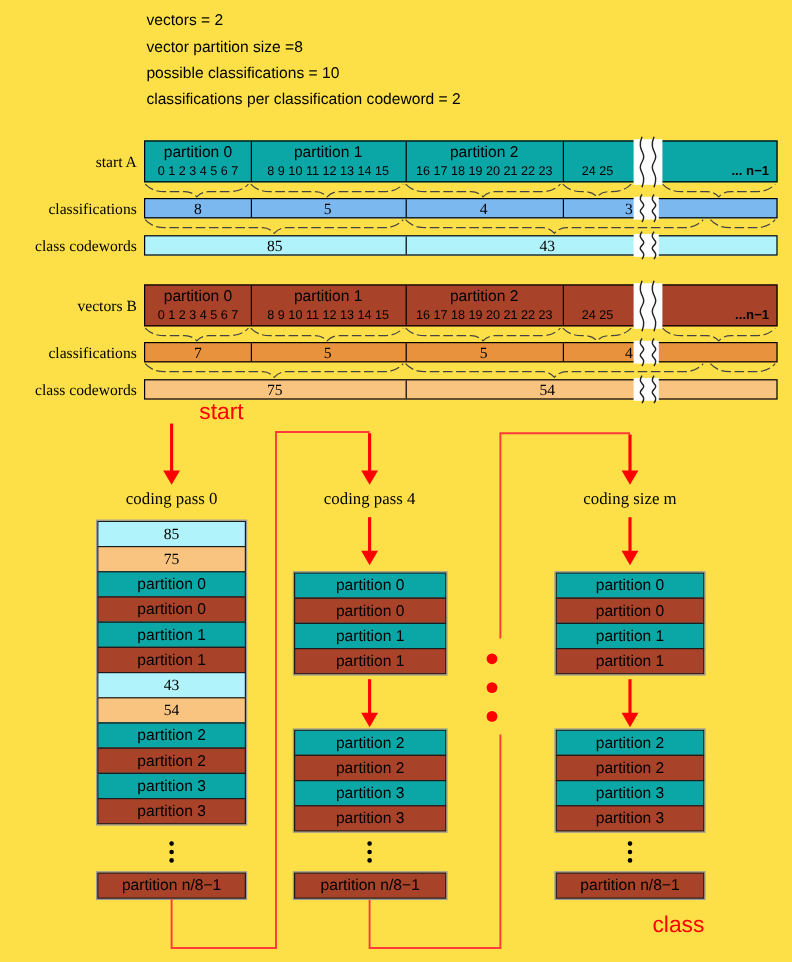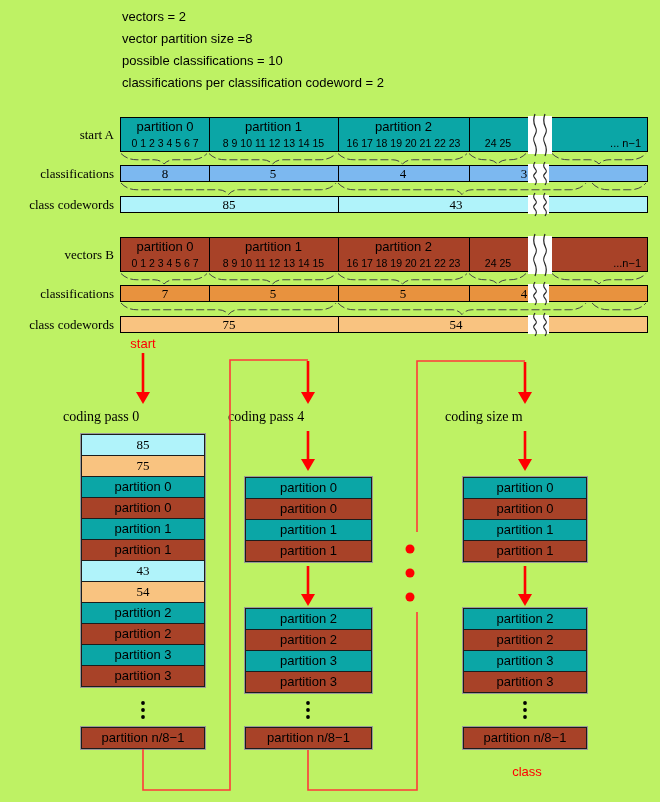--- a/index.html
+++ b/index.html
@@ -1,42 +1,42 @@
 <!DOCTYPE html>
 <html style="--teal: #0BA6A6; --brick: #A84228; --blue: #7CB8F0; --pale-cyan: #B0F3FA; --orange: #E8923E; --pale-orange: #F9C380; --red: #FF0000; --line-red: #FF3A3A;"><head>
 <meta charset="utf-8">
 <style>
   html,body{margin:0;padding:0;background:#fff;}
-  #canvas{position:relative;width:660px;height:802px;background:#bef264;overflow:hidden;
+  #canvas{position:relative;width:660px;height:802px;background:#fde047;overflow:hidden;
           font-family:"Liberation Sans",sans-serif;color:#000;}
   .abs{position:absolute;}
   
   .config{left:122px;top:6px;font-size:13px;line-height:22px;}
   
   .rowlabel{left:0;width:114px;text-align:right;font-family:"Liberation Serif",serif;
             font-size:13px;height:16px;line-height:16px;}
   
   .bar{left:120px;width:528px;border:1px solid #000;box-sizing:border-box;}
   .bar-vec{height:35px;}
   .bar-thin{height:17px;}
   .bg-teal{background:var(--teal);}
   .bg-brick{background:var(--brick);}
   .bg-blue{background:var(--blue);}
   .bg-pcyan{background:var(--pale-cyan);}
   .bg-orange{background:var(--orange);}
   .bg-porange{background:var(--pale-orange);}
   .divider{position:absolute;top:0;bottom:0;width:1px;background:#000;}
   .plabel{position:absolute;top:1px;height:16px;line-height:16px;font-size:13px;text-align:center;}
   .irow{position:absolute;top:18px;height:14px;line-height:14px;font-size:10.5px;text-align:center;white-space:nowrap;}
-  .tail{position:absolute;top:18px;right:6px;height:14px;line-height:14px;font-size:11px;}
+  .tail{position:absolute;top:18px;right:6px;height:14px;line-height:14px;font-size:11px;font-weight:bold;}
   .cellval{position:absolute;top:0;height:15px;line-height:16px;width:60px;text-align:center;
            font-family:"Liberation Serif",serif;font-size:13px;}
   
-  .passlabel{width:160px;text-align:left;font-family:"Liberation Serif",serif;font-size:14px;height:16px;line-height:16px;}
-  .redlabel{width:120px;text-align:center;font-size:13px;color:var(--red);height:15px;line-height:15px;}
+  .passlabel{width:160px;text-align:center;font-family:"Liberation Serif",serif;font-size:14px;height:16px;line-height:16px;}
+  .redlabel{width:120px;text-align:right;font-size:19px;color:var(--red);height:15px;line-height:15px;}
   
   .stack{outline:1px solid #999;}
   .pbox{height:22px;box-sizing:border-box;border:1px solid #1c1c1c;margin-top:-1px;
         text-align:center;font-size:13px;line-height:20px;}
   .pbox:first-child{margin-top:0;}
   .box-va{background:var(--teal);}
   .box-vb{background:var(--brick);}
   .box-cwa{background:var(--pale-cyan);font-family:"Liberation Serif",serif;}
   .box-cwb{background:var(--pale-orange);font-family:"Liberation Serif",serif;}
   svg.overlay{position:absolute;left:0;top:0;pointer-events:none;}

